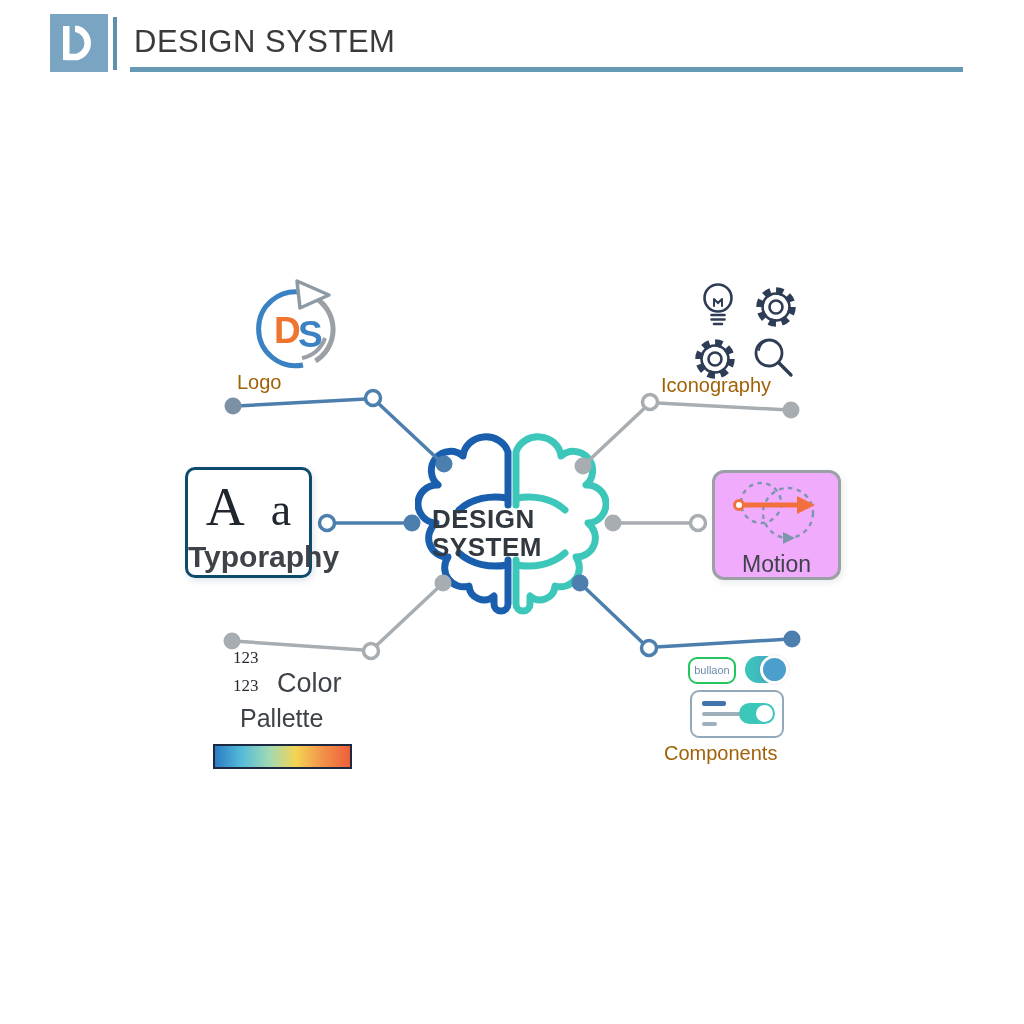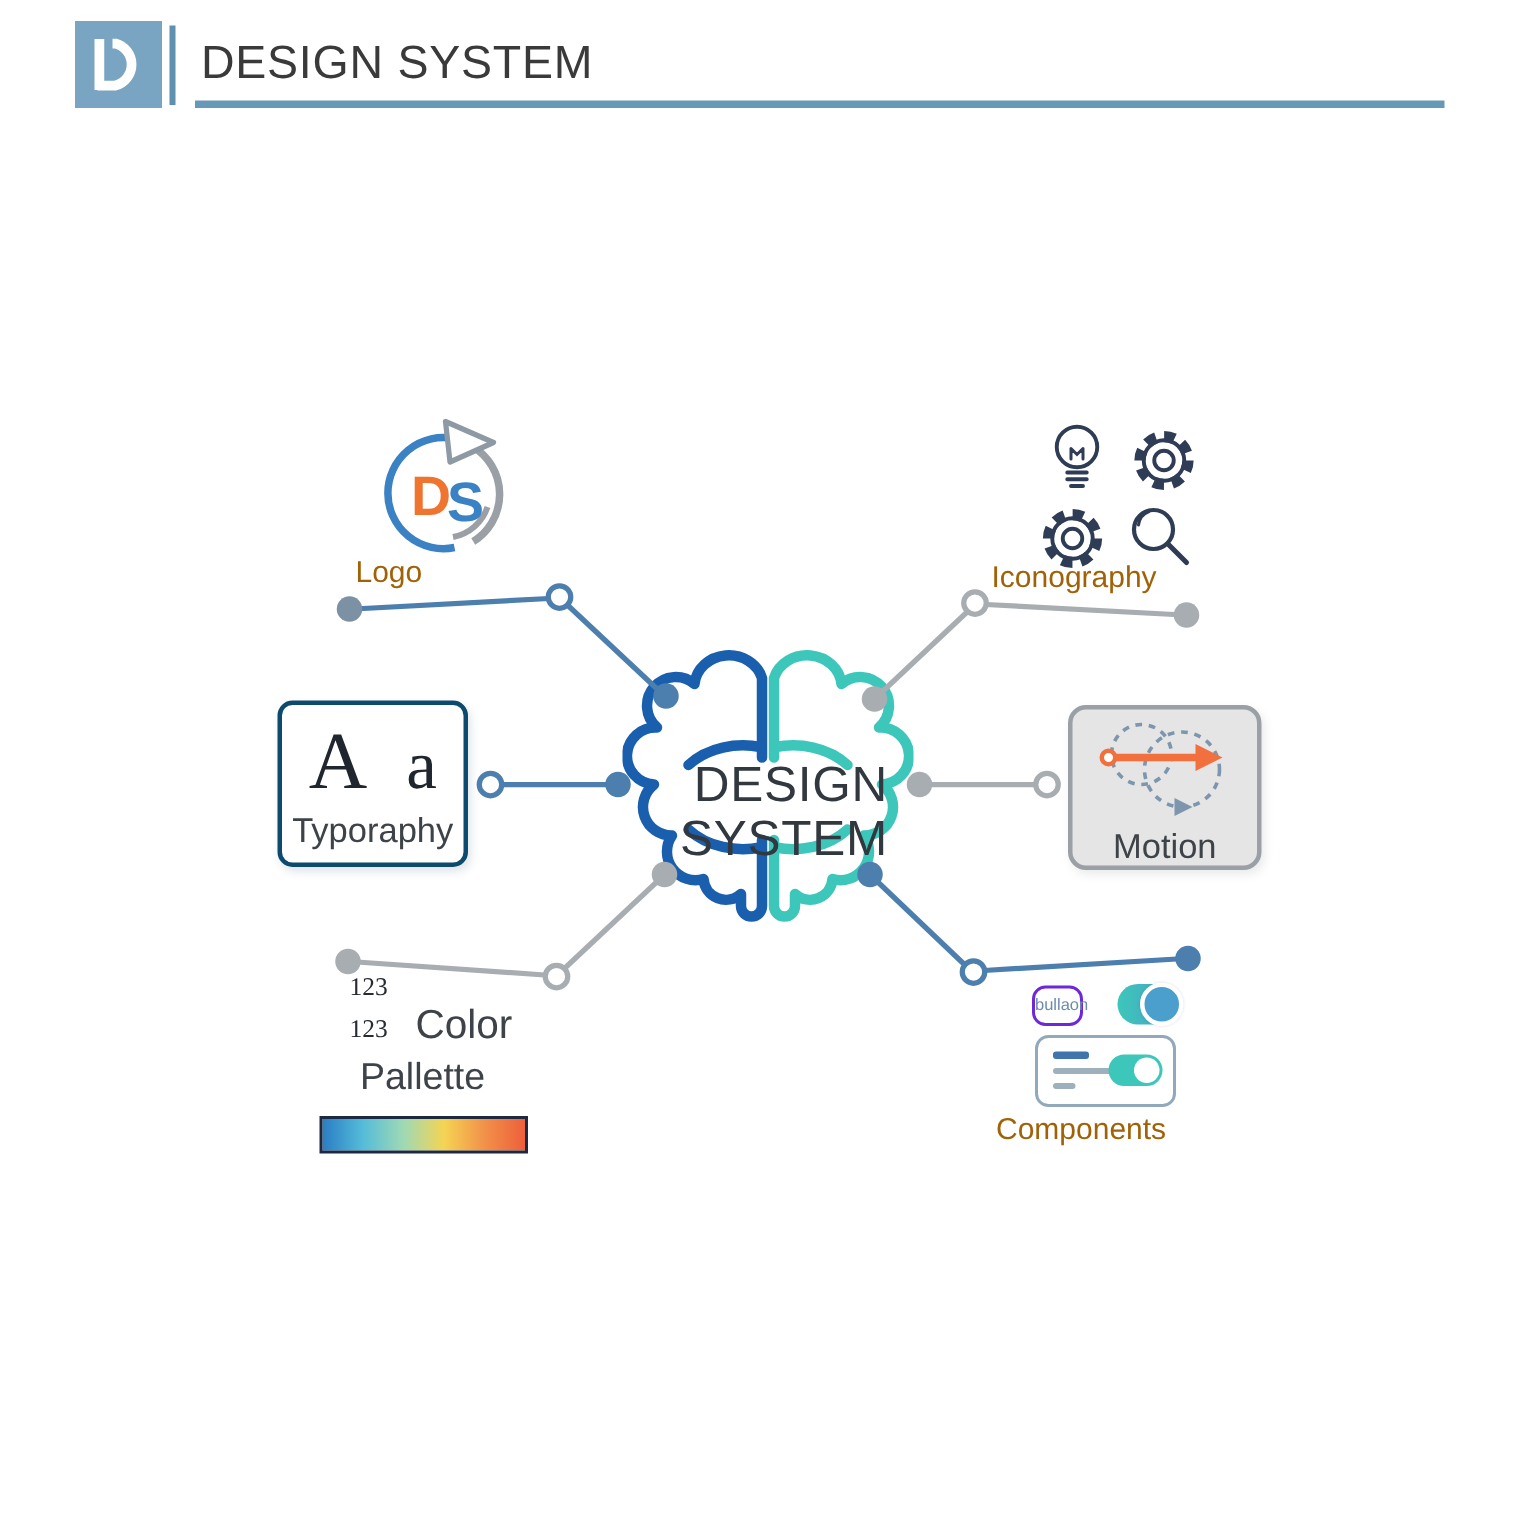--- a/index.html
+++ b/index.html
@@ -9,43 +9,43 @@
   .hdr-logo{position:absolute;left:50px;top:14px;width:58px;height:58px;background:#7aa5c2;}
   .hdr-divider{position:absolute;left:113px;top:17px;width:4px;height:53px;background:#5e90b0;}
   .hdr-title{position:absolute;left:134px;top:24px;font-size:31px;font-weight:400;color:#3a3a3a;
              letter-spacing:.5px;white-space:nowrap;}
   .hdr-underline{position:absolute;left:130px;top:67px;width:833px;height:5px;background:#6699b5;}
   
   .abs{position:absolute;}
   .lbl{position:absolute;font-size:20px;color:#a16207;text-align:left;}
   svg{display:block;}
   
-  .brain-text{position:absolute;left:432px;top:505px;width:160px;text-align:right;
-              font-size:33px;font-weight:400;color:#32383f;line-height:1.08;letter-spacing:.5px;}
+  .brain-text{position:absolute;left:432px;top:505px;width:160px;text-align:left;
+              font-size:26px;font-weight:700;color:#32383f;line-height:1.08;letter-spacing:.5px;}
   
   .typo-box{position:absolute;left:185px;top:467px;width:127px;height:111px;background:#fff;
             border:3px solid #0c4a6e;border-radius:10px;box-shadow:2px 3px 6px rgba(60,90,120,.15);
             box-sizing:border-box;text-align:center;}
   .typo-samples{margin-top:6px;font-family:"Liberation Serif",serif;color:#20262e;}
   .typo-A{font-size:54px;}
   .typo-a{font-size:46px;margin-left:26px;}
-  .typo-label{font-size:23px;color:#3d4348;margin-top:2px;}
-  
-  .motion-box{position:absolute;left:712px;top:470px;width:129px;height:110px;background:#e5e5e5;
+  .typo-label{font-size:30px;color:#3d4348;margin-top:2px;font-weight:bold;}
+  
+  .motion-box{position:absolute;left:712px;top:470px;width:129px;height:110px;background:#f0abfc;
               border:3px solid #9aa0a6;border-radius:12px;box-shadow:2px 3px 6px rgba(90,95,100,.12);
               box-sizing:border-box;text-align:center;}
   .motion-label{font-size:23px;color:#3d4348;margin-top:0px;}
   
   .serifnum{position:absolute;font-family:"Liberation Serif",serif;font-size:17px;color:#272c33;}
   .color-word{position:absolute;left:277px;top:668px;font-size:27px;color:#3d4348;}
   .pallette-word{position:absolute;left:240px;top:704px;font-size:25px;color:#3d4348;}
   .gradient-bar{position:absolute;left:213px;top:744px;width:139px;height:25px;
                 border:2px solid #1c2940;box-sizing:border-box;}
   
-  .comp-button{position:absolute;left:688px;top:657px;width:34px;height:27px;border:2px solid #6d28d9;
+  .comp-button{position:absolute;left:688px;top:657px;width:48px;height:27px;border:2px solid #22c55e;
                border-radius:9px;box-sizing:border-box;color:#6b8cab;font-size:11px;line-height:23px;
                text-align:center;background:#fff;}
   .toggle1{position:absolute;left:745px;top:656px;width:43px;height:27px;border-radius:14px;
            background:linear-gradient(90deg,#3cc7ba,#4b9cc9);}
   .toggle1-knob{position:absolute;right:-1px;top:-1px;width:23px;height:23px;border-radius:50%;
                 background:#4b9fcd;border:3px solid #ffffff;box-shadow:0 0 2px rgba(0,0,0,.15);}
   .comp-card{position:absolute;left:690px;top:690px;width:94px;height:48px;background:#fff;
              border:2.5px solid #92a9bb;border-radius:9px;box-sizing:border-box;}
   .card-line1{position:absolute;left:10px;top:9px;width:24px;height:4.5px;background:#3f74ad;border-radius:2px;}
   .card-line2{position:absolute;left:10px;top:20px;width:42px;height:3.5px;background:#9fb0bd;border-radius:2px;}

